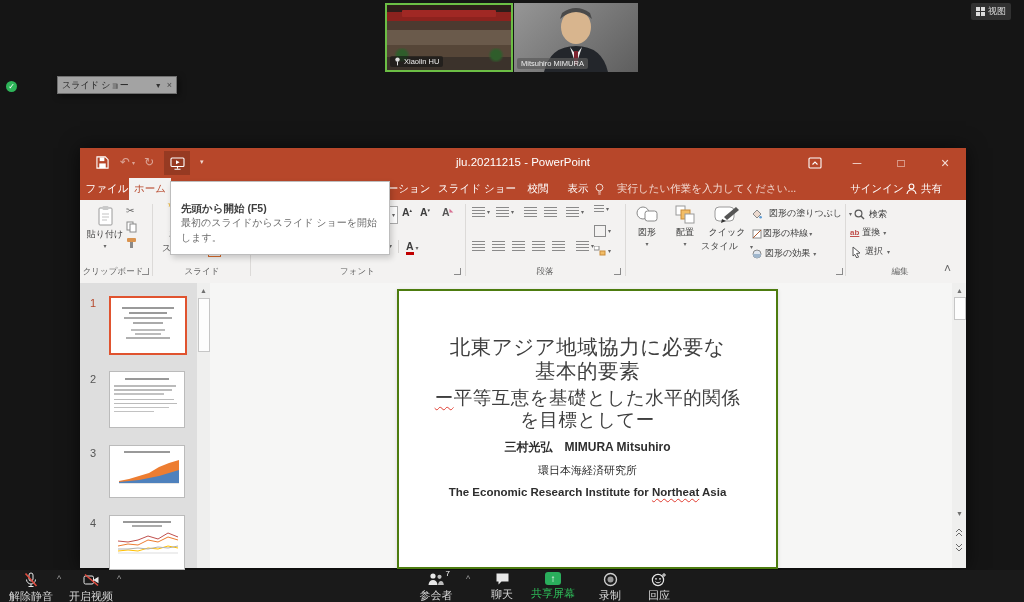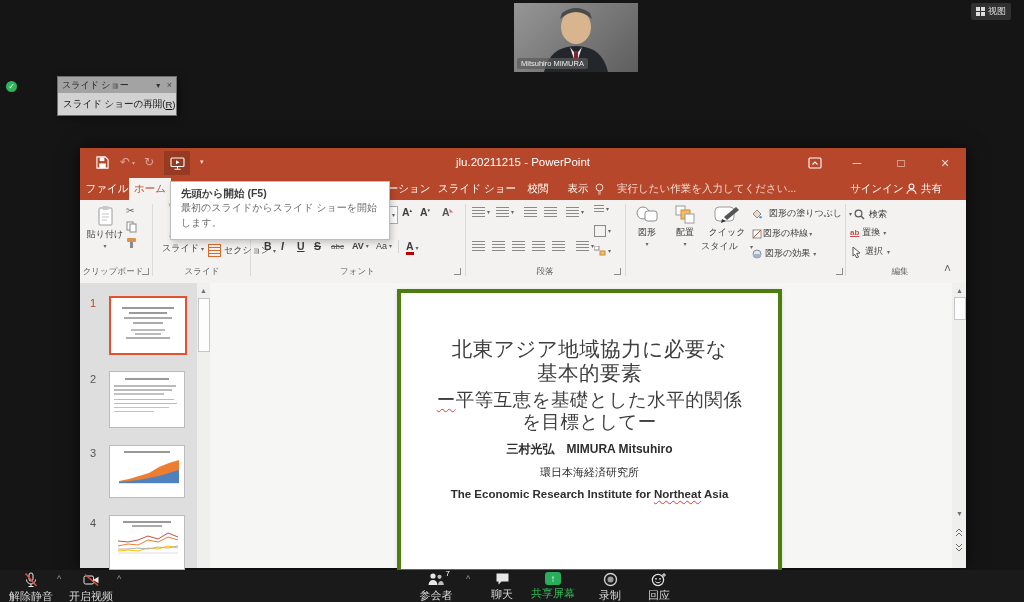--- a/index.html
+++ b/index.html
@@ -44,41 +44,56 @@
   .lines.sm{width:10px;height:8px}
 
   
   .wsp{left:0;top:135px;width:886px;height:285px;background:#F6F6F5}
   .pane{position:absolute;left:0;top:0;width:130px;height:285px;background:#DEDEDE}
   .thumb{position:absolute;left:29px;width:74px;background:#fff;border:1px solid #bbb;overflow:hidden}
   .thumb.sel{border:2px solid #E0532F}
   .tnum{position:absolute;left:10px;font-size:11px;color:#555}
   .sbar{position:absolute;top:0;width:13px;height:285px;background:#EFEFEE;color:#707070;font-size:7px;text-align:center}
   .sthumb{position:absolute;left:1px;width:10px;background:#FDFDFD;border:1px solid #C6C6C6}
-  .slide{position:absolute;left:317px;top:6px;width:377px;height:276px;background:#fff;border:4px solid #4d7c0f;
+  .slide{position:absolute;left:317px;top:6px;width:377px;height:276px;background:#fff;border:2px solid #4d7c0f;
          box-shadow:0 1px 4px rgba(0,0,0,.12);text-align:center;color:#3f3f3f}
   .wavy{text-decoration:underline;text-decoration-style:wavy;text-decoration-color:#E03C31;text-decoration-thickness:1px;text-underline-offset:2px}
 
   
-  .tip{left:170px;top:181px;width:198px;background:#fff;border:1px solid #BDBDBD;box-shadow:2px 3px 6px rgba(0,0,0,.18);z-index:40;padding:5px 10px 9px}
+  .tip{left:170px;top:181px;width:198px;background:#fff;border:1px solid #BDBDBD;box-shadow:2px 3px 6px rgba(0,0,0,.18);z-index:40;padding:20px 10px 9px}
   .tip .h{font-size:10.5px;font-weight:bold;color:#3d3d3d}
   .tip .b{font-size:10px;color:#6b6b6b;line-height:1.45}
 
   
   .zbar{left:0;top:570px;width:1024px;height:32px;background:#1A1A1A;z-index:50}
   .zbtn{position:absolute;top:2px;display:flex;flex-direction:column;align-items:center;gap:1px}
   .zbtn .lab{font-size:11px;color:#D6D6D6;white-space:nowrap}
   .zcaret{position:absolute;top:4px;color:#9a9a9a;font-size:9px}
   .sharebox{width:16px;height:13px;background:#2AAE5C;border-radius:3px;display:flex;align-items:center;justify-content:center;color:#fff;font-size:10px;line-height:1}
 </style>
 </head>
 <body>
 
 <div class="stage">
 
+  <div class="ab vid" style="left:385px;width:128px;border:2px solid #6CBE45;box-sizing:border-box;
+              background:linear-gradient(#2e1d1a 0 10%,#8c221e 10% 24%,#4c3a30 24% 38%,#6a5a4b 38% 62%,#564638 62% 80%,#3b322b 80% 100%)">
+    <div class="ab" style="left:12%;top:5px;width:76%;height:7px;background:#a02824;border-radius:1px"></div>
+    <div class="ab" style="left:6px;bottom:8px;width:18px;height:14px;background:radial-gradient(circle,#2f5d2b 40%,transparent 70%)"></div>
+    <div class="ab" style="right:6px;bottom:8px;width:18px;height:14px;background:radial-gradient(circle,#2f5d2b 40%,transparent 70%)"></div>
+    <div class="tag">
+      <span>
+        <svg width="7" height="9" viewBox="0 0 7 9">
+            <circle cx="3.5" cy="2.6" r="2.2" fill="#ddd"></circle>
+            <line x1="3.5" y1="4.6" x2="3.5" y2="8.4" stroke="#ddd" stroke-width="1"></line>
+          </svg>
+      </span>
+      <span>Xiaolin HU</span>
+    </div>
+  </div>
 
   <div class="ab vid" style="left:514px;width:124px;background:linear-gradient(135deg,#969696,#5e5e5e)">
     <svg width="124" height="69" viewBox="0 0 124 69">
       <ellipse cx="62" cy="24" rx="15" ry="17" fill="#d8b58e"></ellipse>
       <path d="M46 16 q16 -14 32 0 l-2 -6 q-14 -10 -28 0 z" fill="#4a4a4a"></path>
       <path d="M30 69 q6 -26 32 -26 q26 0 32 26 z" fill="#23262b"></path>
       <path d="M56 44 l6 8 l6 -8 l-4 12 h-4 z" fill="#f2f2f2"></path>
       <rect x="60" y="48" width="4" height="14" fill="#7d2430"></rect>
     </svg>
     <div class="tag" style="background:rgba(90,90,90,.7)">
@@ -101,25 +116,20 @@
   <div class="ab" style="left:6px;top:81px;width:11px;height:11px;border-radius:50%;background:#2EB459;color:#fff;font-size:8px;line-height:11px;text-align:center">
     <span>✓</span>
   </div>
 
   <div class="ab popup">
     <div class="tb">
       <span>スライド ショー</span>
       <span class="sp"></span>
       <span style="font-size:7px;color:#333;margin-right:5px">▼</span>
       <span style="font-size:9px;color:#4a4a4a">×</span>
-    </div>
-    <div class="it">
-      <span>スライド ショーの再開(</span>
-        <span style="text-decoration:underline">R</span>
-        <span>)</span>
     </div>
   </div>
 
   <div class="ab ppt">
 
     <div class="ab ttl">
       <span class="ab" style="left:16px;top:8px">
         <svg width="13" height="13" viewBox="0 0 14 14">
             <path d="M1 1h9l3 3v9H1z" fill="none" stroke="#fff" stroke-width="1.2"></path>
             <rect x="4" y="1.5" width="5" height="4" fill="#fff"></rect>

